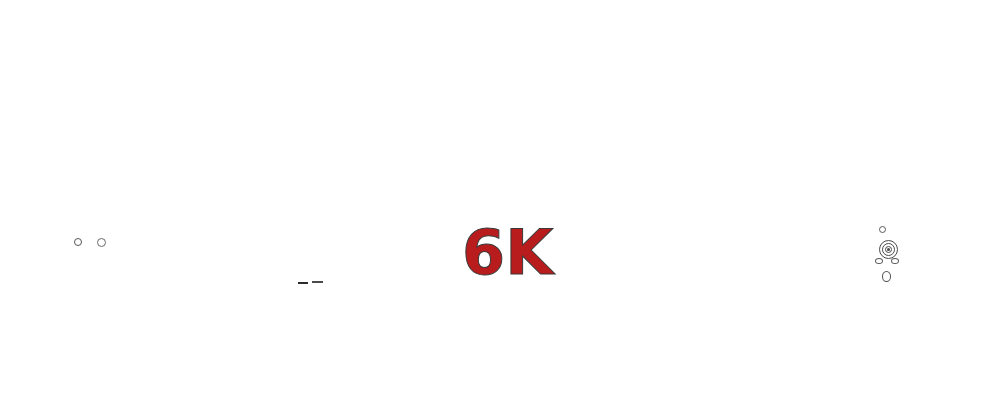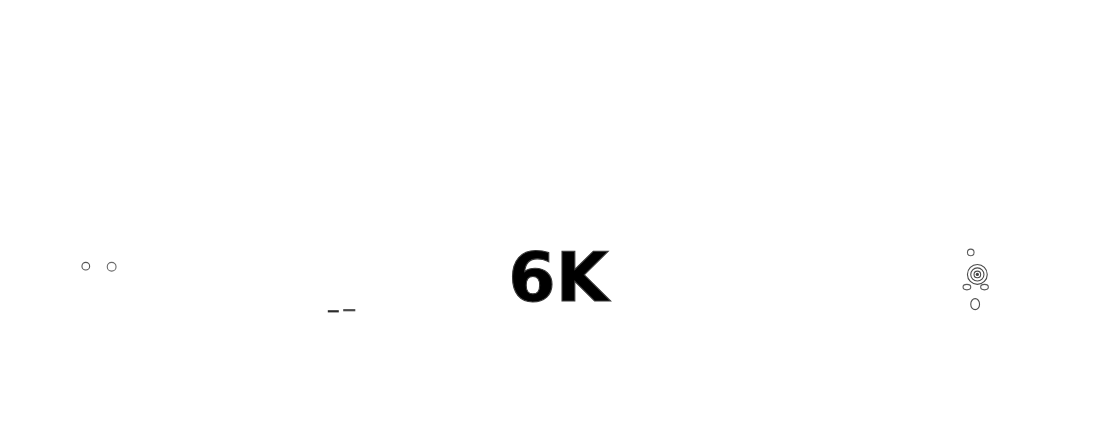--- a/index.html
+++ b/index.html
@@ -90,21 +90,21 @@
 <body>
 
 <div id="canvas" style="width: 1000px; height: 400px; background: rgb(255, 255, 255);">
 
   <div class="marker" id="left-marker-1" style="left: 74px; top: 238px; width: 8px; height: 8px; border: 1px solid rgb(85, 85, 85);"></div>
   <div class="marker" id="left-marker-2" style="left: 97px; top: 238px; width: 9px; height: 9px; border: 1px solid rgb(106, 106, 106);"></div>
 
   <div class="dash" id="dash-1" style="left: 298px; top: 282px; width: 10px; height: 2px; background: rgb(43, 43, 43);"></div>
   <div class="dash" id="dash-2" style="left: 312px; top: 281px; width: 11px; height: 2px; background: rgb(74, 74, 74);"></div>
 
-  <div id="big-value" style="left: 462px; top: 220px; color: #000000; -webkit-text-stroke-color: rgb(58, 58, 58);">6K</div>
+  <div id="big-value" style="left: 462px; top: 220px; color: #b91c1c; -webkit-text-stroke-color: rgb(58, 58, 58);">6K</div>
 
   <div class="marker" id="cluster-top-marker" style="left: 879px; top: 226px; width: 7px; height: 7px; border: 1px solid rgb(90, 90, 90);"></div>
 
   <div id="target-marker" style="left: 879px; top: 240px; width: 19px; height: 19px;">
     <div class="ring ring-outer" style="border-color: rgb(74, 74, 74);"></div>
     <div class="ring ring-mid" style="border-color: rgb(74, 74, 74);"></div>
     <div class="ring ring-inner" style="border-color: rgb(74, 74, 74);"></div>
     <div class="ring ring-core" style="background: rgb(68, 68, 68);"></div>
   </div>
 

